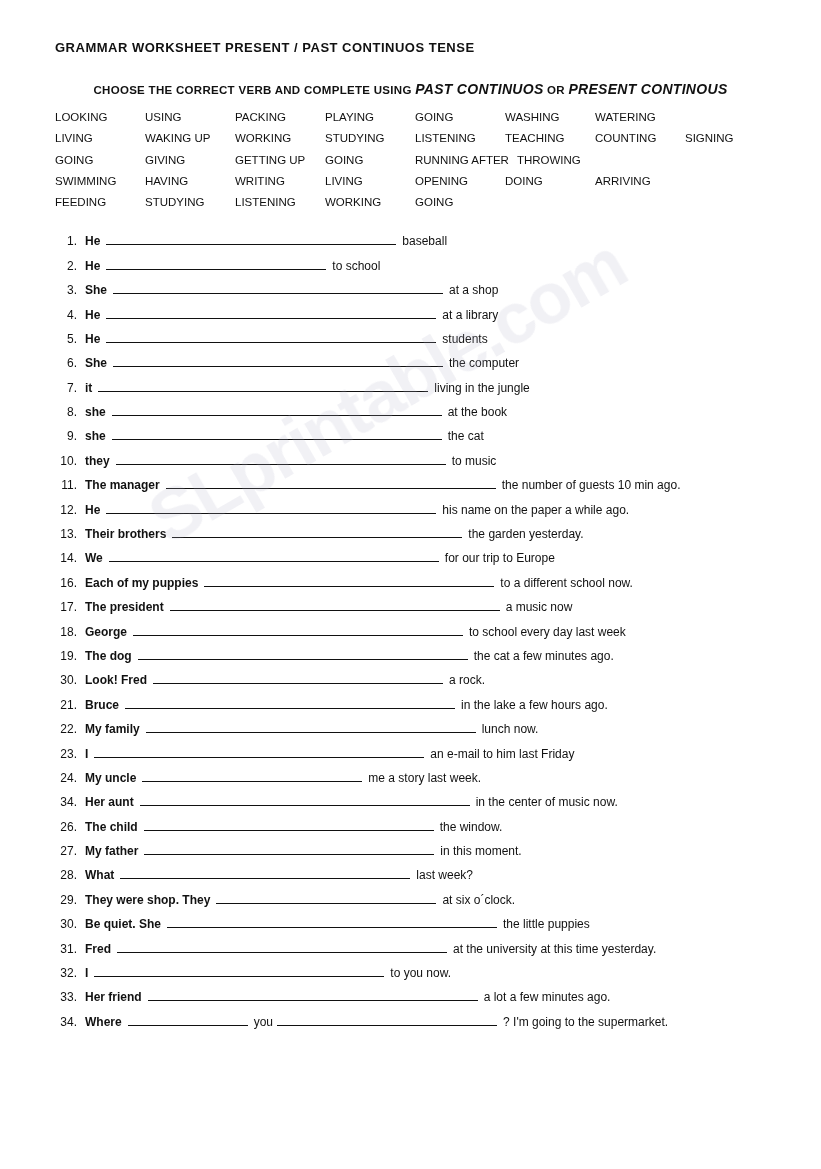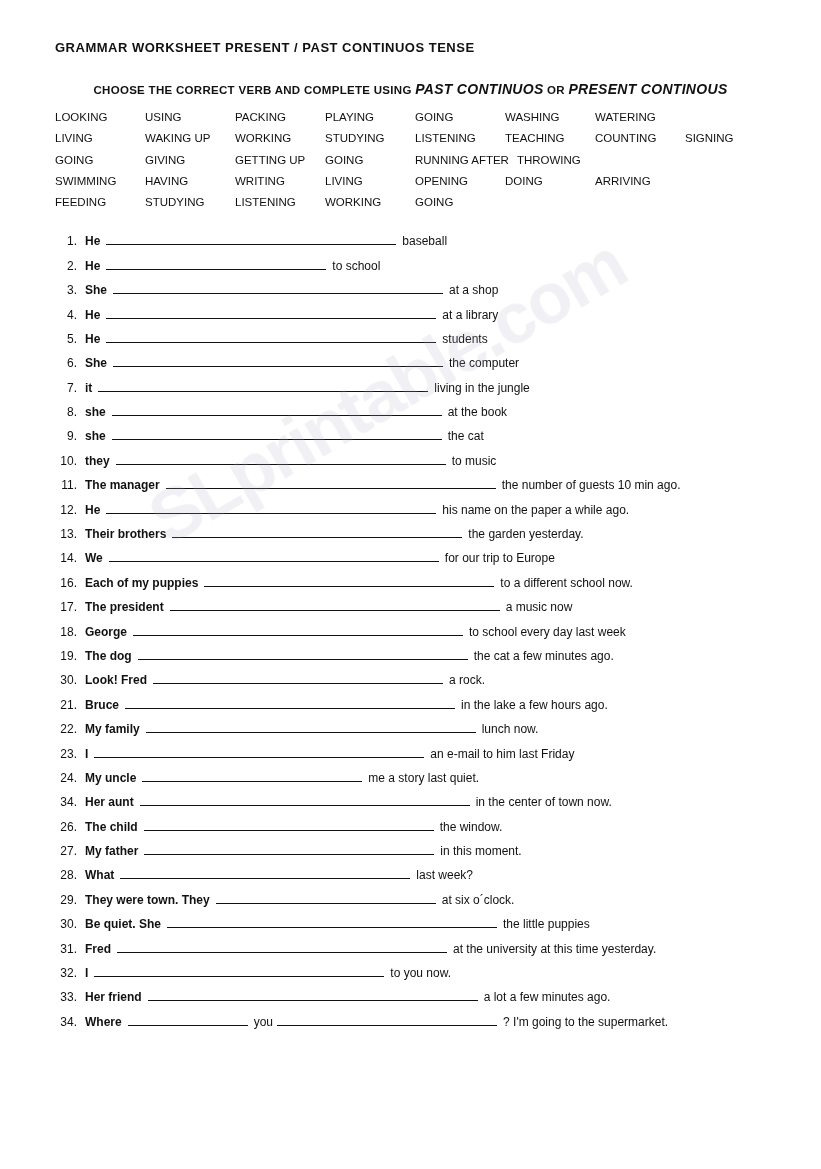--- a/index.html
+++ b/index.html
@@ -317,28 +317,28 @@
       <span class="ex-dot"> </span>
       <span class="ex-subject">I</span>
       <span class="ex-blank ex-blank-xl"></span>
       <span class="ex-end"> an e-mail to him last Friday</span>
     </div>
     <div class="exercise-item">
       <span class="ex-num">24.</span>
       <span class="ex-dot"> </span>
       <span class="ex-subject">My uncle</span>
       <span class="ex-blank"></span>
-      <span class="ex-end"> me a story last quiet.</span>
+      <span class="ex-end"> me a story last week.</span>
     </div>
     <div class="exercise-item">
       <span class="ex-num">34.</span>
       <span class="ex-dot"> </span>
       <span class="ex-subject">Her aunt</span>
       <span class="ex-blank ex-blank-xl"></span>
-      <span class="ex-end"> in the center of town now.</span>
+      <span class="ex-end"> in the center of music now.</span>
     </div>
     <div class="exercise-item">
       <span class="ex-num">26.</span>
       <span class="ex-dot"> </span>
       <span class="ex-subject">The child</span>
       <span class="ex-blank ex-blank-lg"></span>
       <span class="ex-end"> the window.</span>
     </div>
     <div class="exercise-item">
       <span class="ex-num">27.</span>
@@ -350,21 +350,21 @@
     <div class="exercise-item">
       <span class="ex-num">28.</span>
       <span class="ex-dot"> </span>
       <span class="ex-subject">What</span>
       <span class="ex-blank ex-blank-lg"></span>
       <span class="ex-end"> last week?</span>
     </div>
     <div class="exercise-item">
       <span class="ex-num">29.</span>
       <span class="ex-dot"> </span>
-      <span class="ex-subject">They were town. They</span>
+      <span class="ex-subject">They were shop. They</span>
       <span class="ex-blank"></span>
       <span class="ex-end"> at six o´clock.</span>
     </div>
     <div class="exercise-item">
       <span class="ex-num">30.</span>
       <span class="ex-dot"> </span>
       <span class="ex-subject">Be quiet. She</span>
       <span class="ex-blank ex-blank-xl"></span>
       <span class="ex-end"> the little puppies</span>
     </div>

